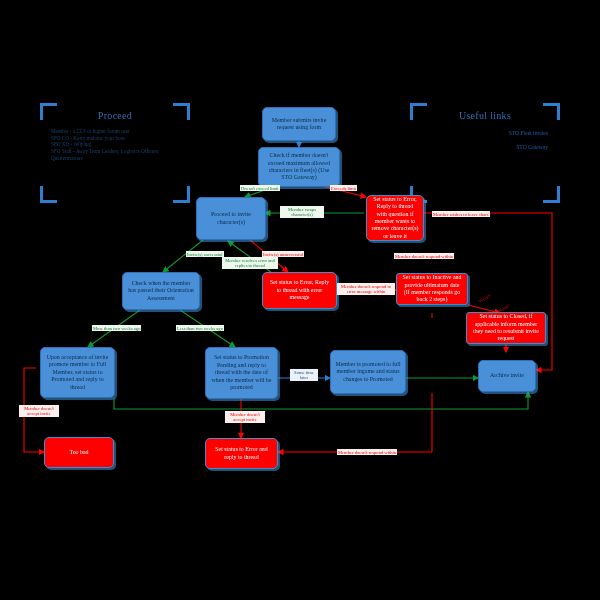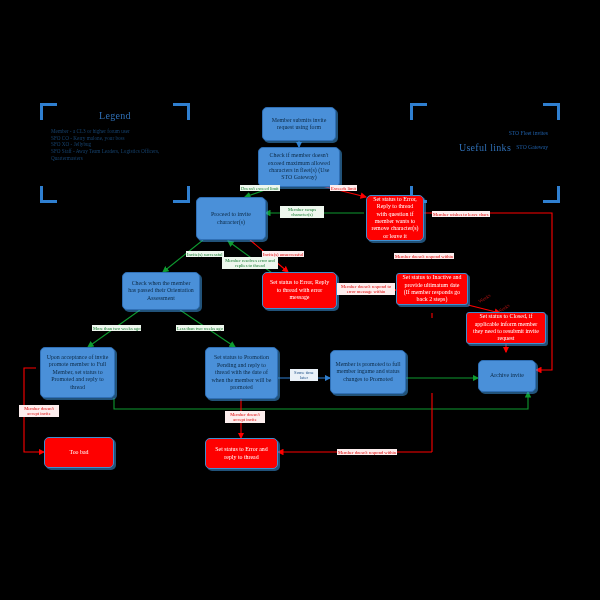--- a/index.html
+++ b/index.html
@@ -107,34 +107,34 @@
 
       <path d="M432,318 L432,313" stroke="#ff0000"></path>
     </g>
   </svg>
 
   <div class="panel" style="left:40px;top:103px;width:150px;height:100px;">
     <div class="corner c-tl" style="left:0;top:0;"></div>
     <div class="corner c-tr" style="right:0;top:0;"></div>
     <div class="corner c-bl" style="left:0;bottom:0;"></div>
     <div class="corner c-br" style="right:0;bottom:0;"></div>
-    <div class="panel-title" style="top:7px;">Legend</div>
+    <div class="panel-title" style="top:7px;">Proceed</div>
     <div class="legend-line" style="left:11px;top:25px;">Member - a CL3 or higher forum user</div>
     <div class="legend-line" style="left:11px;top:31.5px;">SFO CO - Kerry malone, your boss</div>
     <div class="legend-line" style="left:11px;top:38px;">SFO XO - Jellybug</div>
     <div class="legend-line" style="left:11px;top:44.5px;">SFO Staff - Away Team Leaders, Logistics Officers,</div>
     <div class="legend-line" style="left:11px;top:52px;">Quartermasters</div>
   </div>
 
   <div class="panel" style="left:410px;top:103px;width:150px;height:100px;">
     <div class="corner c-tl" style="left:0;top:0;"></div>
     <div class="corner c-tr" style="right:0;top:0;"></div>
     <div class="corner c-bl" style="left:0;bottom:0;"></div>
     <div class="corner c-br" style="right:0;bottom:0;"></div>
-    <div class="panel-title" style="top:7px;margin-top:32px;">Useful links</div>
+    <div class="panel-title" style="top:7px;">Useful links</div>
     <div class="link" style="right:12px;top:27px;">STO Fleet invites</div>
     <div class="link" style="right:12px;top:41px;">STO Gateway</div>
   </div>
 
   <div class="node blue" style="left:262px;top:107px;width:74px;height:34px;">
     <span>Member submits invite request using form</span>
   </div>
 
   <div class="node blue" style="left:258px;top:147px;width:82px;height:40px;">
     <span>Check if member doesn't exceed maximum allowed characters in fleet(s) (Use STO Gateway)</span>

